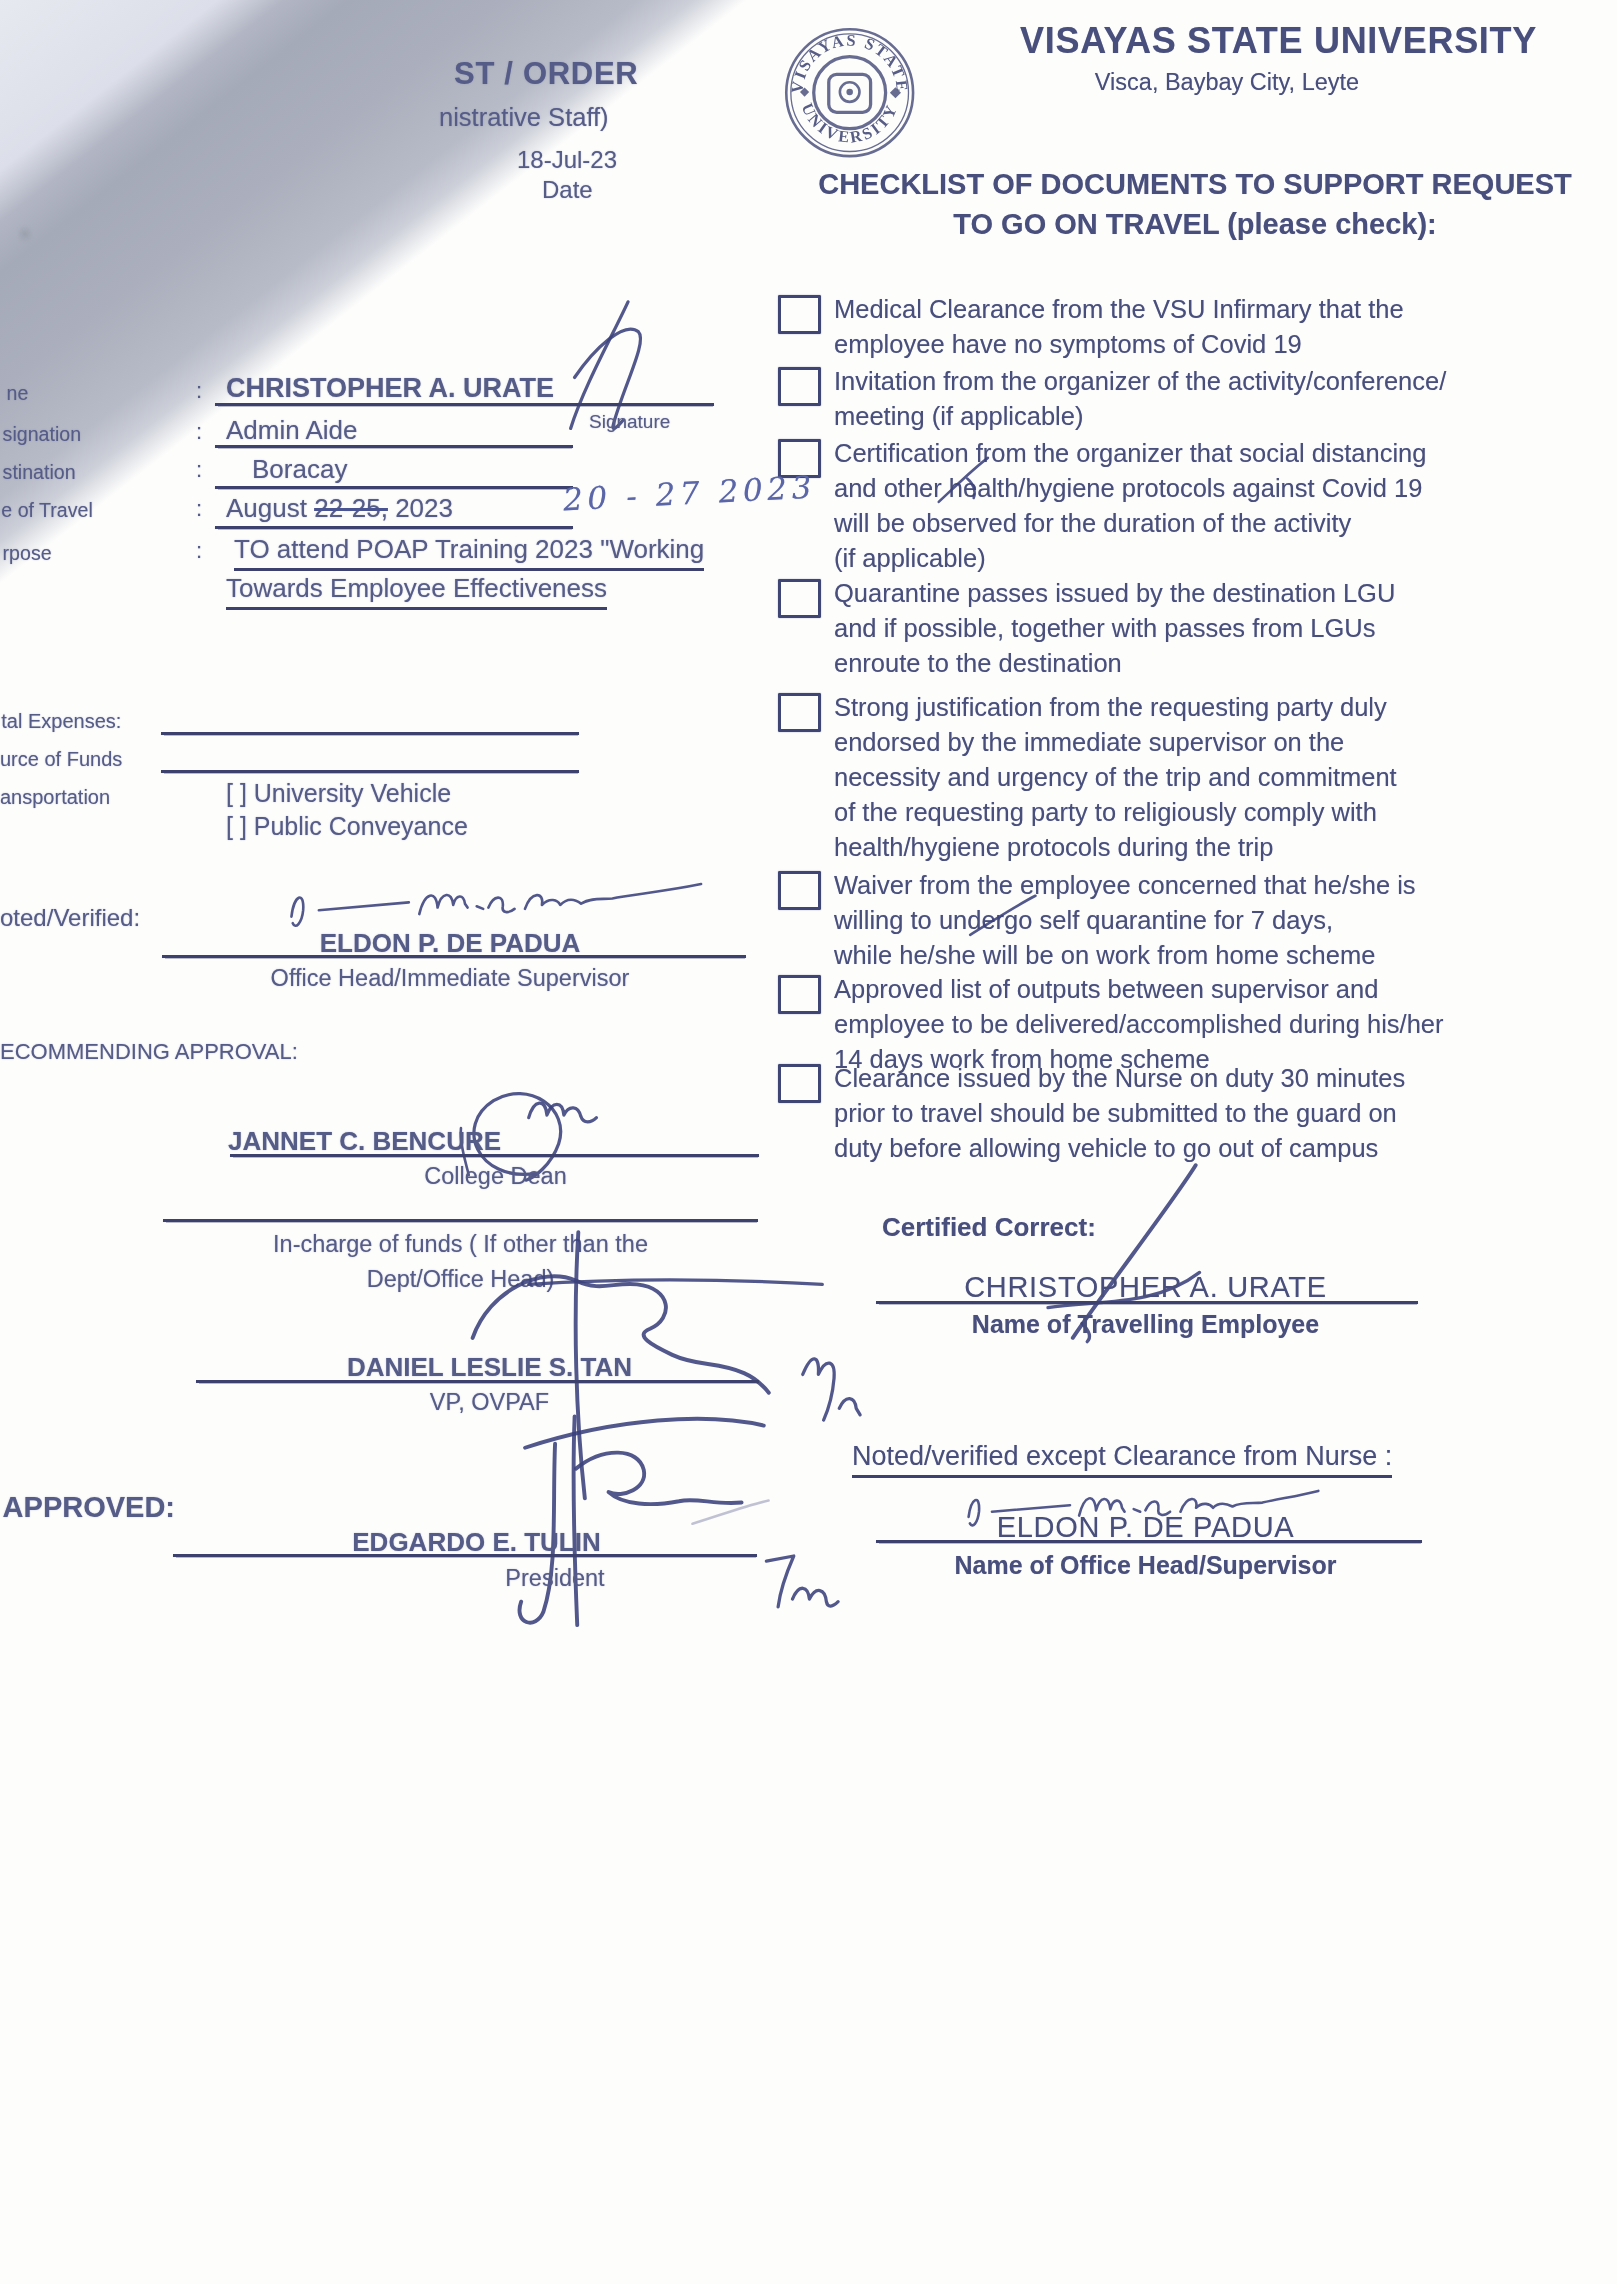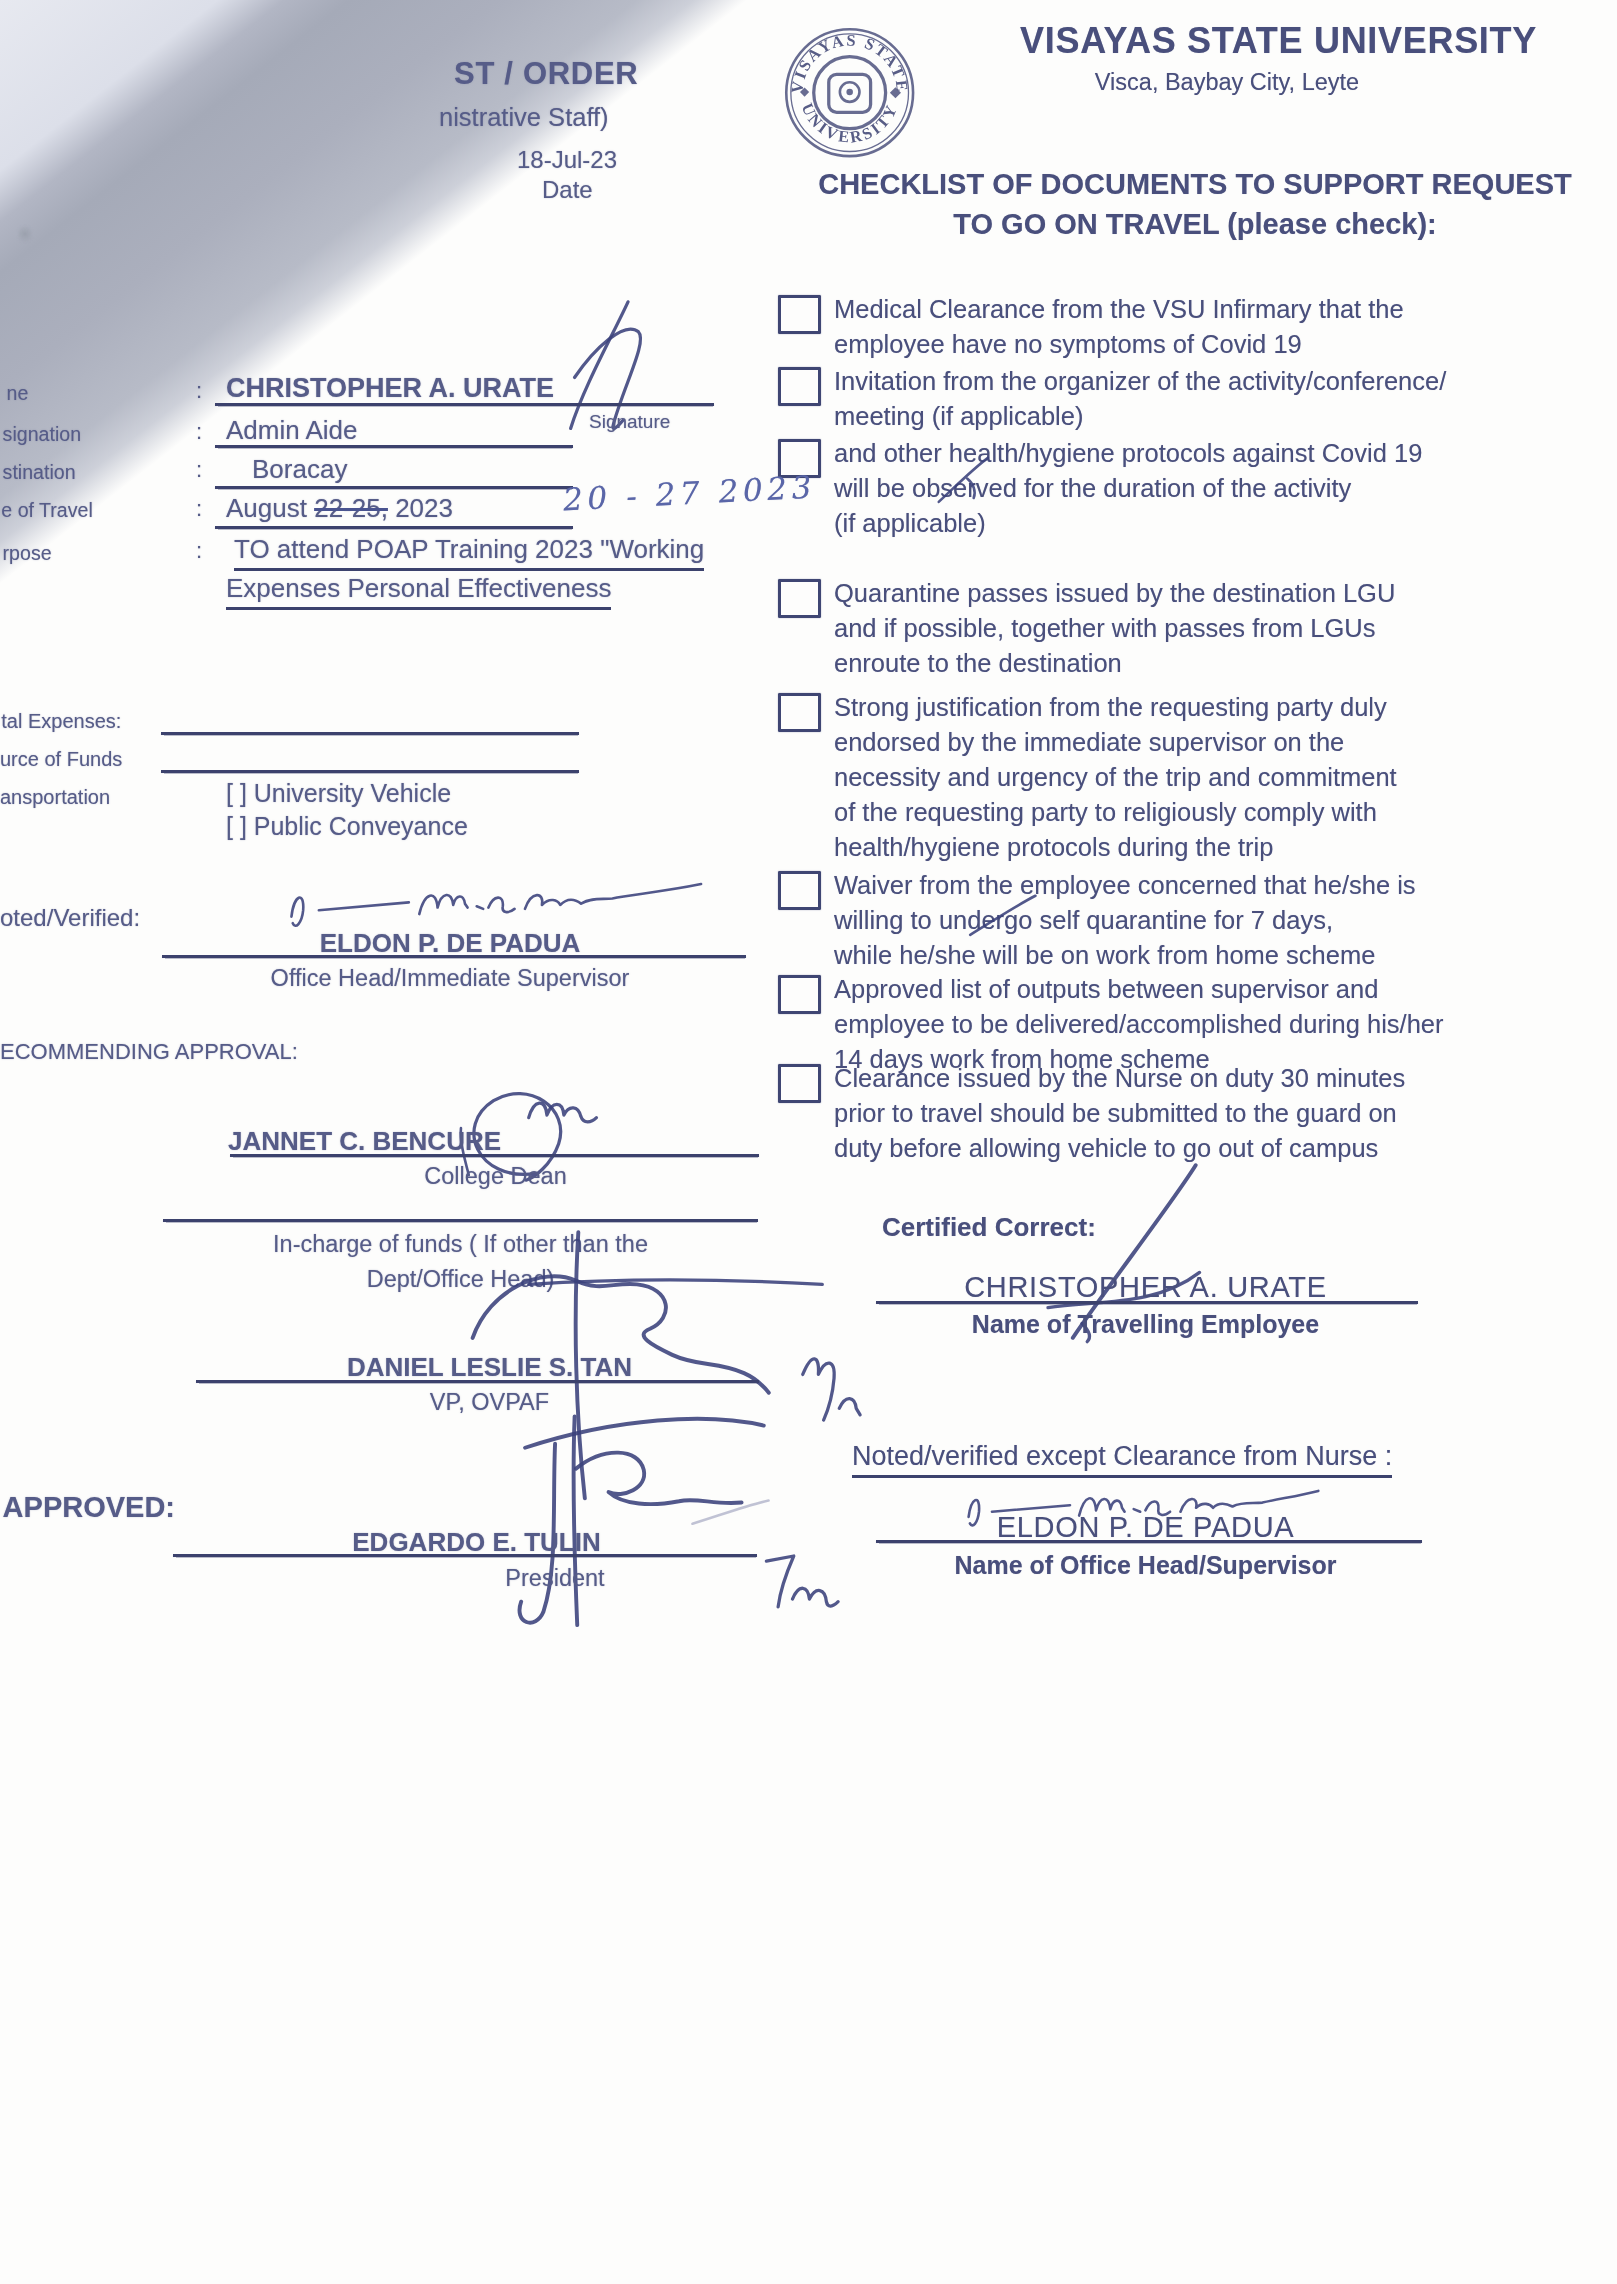--- a/index.html
+++ b/index.html
@@ -78,20 +78,21 @@
       <div class="check-item abs rp" style="left: 778px; top: 364px;">
         <span class="cbox"></span>
         <span class="ctext">
           <div>Invitation from the organizer of the activity/conference/</div>
           <div>meeting (if applicable)</div>
         </span>
       </div>
       <div class="check-item abs rp" style="left: 778px; top: 436px;">
         <span class="cbox"></span>
         <span class="ctext">
+          <div>Certification from the organizer that social distancing</div>
           <div>and other health/hygiene protocols against Covid 19</div>
           <div>will be observed for the duration of the activity</div>
           <div> (if applicable)</div>
         </span>
       </div>
       <div class="check-item abs rp" style="left: 778px; top: 576px;">
         <span class="cbox"></span>
         <span class="ctext">
           <div>Quarantine passes issued by the destination LGU</div>
           <div>and if possible, together with passes from LGUs</div>
@@ -191,21 +192,21 @@
   <div class="abs hand" style="left:563px;top:475px;font-size:31px;transform:rotate(-3deg);">20 - 27  2023</div>
   <svg class="abs sig" style="left:932px;top:454px;" width="62" height="55" viewBox="0 0 95 85">
     <path d="M10 74 C 34 52, 64 22, 86 6" stroke-width="4"></path>
     <path d="M54 38 C 64 46, 68 58, 64 68" stroke-width="4"></path>
   </svg>
   <div class="abs rule" style="left:215px;top:526px;width:358px;"></div>
 
   <div class="abs lp" style="left:2.6px;top:542px;font-size:19.6px;">rpose</div>
   <div class="abs lp" style="left:196px;top:538px;font-size:22px;">:</div>
   <div class="abs lp u" style="left:234px;top:534px;font-size:26px;">TO attend POAP Training 2023 "Working</div>
-  <div class="abs lp u" style="left:226px;top:573px;font-size:26px;">Expenses Personal Effectiveness</div>
+  <div class="abs lp u" style="left:226px;top:573px;font-size:26px;">Towards Employee Effectiveness</div>
 
   <div class="abs lp" style="left:1.3px;top:710px;font-size:20px;">tal Expenses:</div>
   <div class="abs rule thin" style="left:161px;top:732px;width:418px;"></div>
   <div class="abs lp" style="left:0px;top:748px;font-size:20px;">urce of Funds</div>
   <div class="abs rule thin" style="left:161px;top:770px;width:418px;"></div>
   <div class="abs lp" style="left:0px;top:786px;font-size:20px;">ansportation</div>
   <div class="abs lp" style="left:226px;top:779px;font-size:25px;">[ ] University Vehicle</div>
   <div class="abs lp" style="left:226px;top:812px;font-size:25px;">[ ] Public Conveyance</div>
 
   <div class="abs lp" style="left:0px;top:904px;font-size:24px;">oted/Verified:</div>

